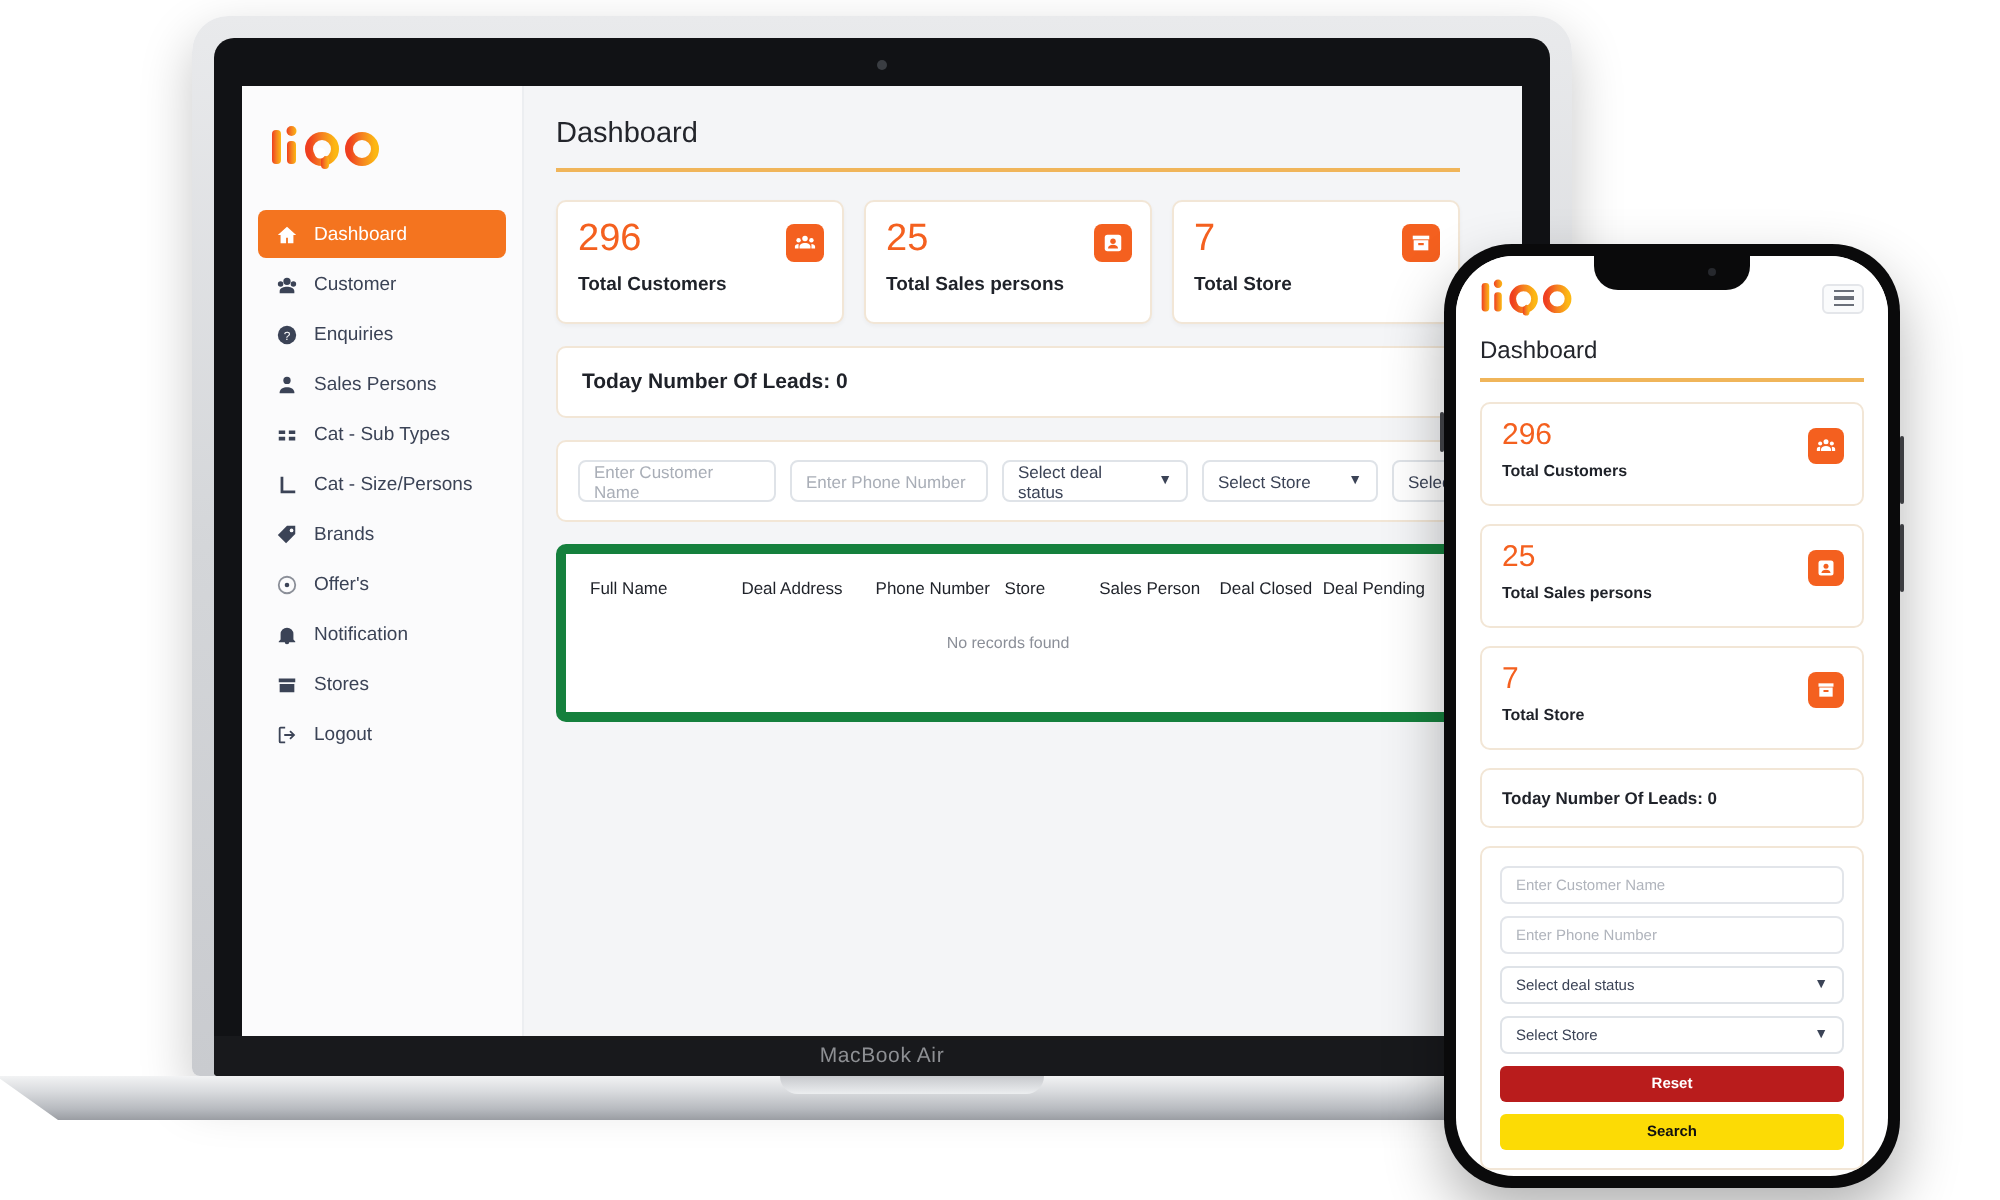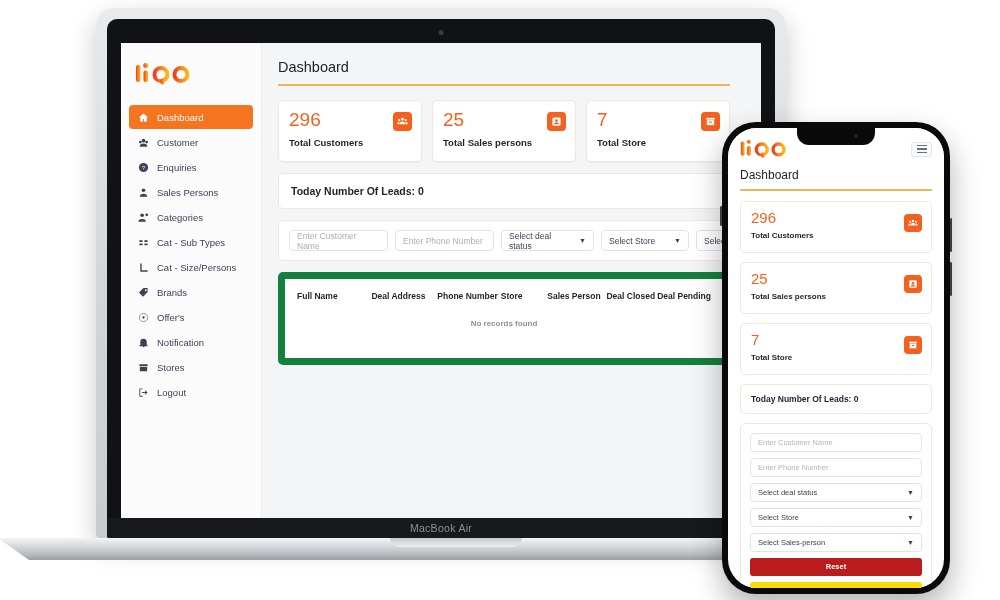--- a/index.html
+++ b/index.html
@@ -121,23 +121,22 @@
     background: #fff; font-size: 8.5px; color: #3b4356;
     padding: 0 7px; display: flex; align-items: center; justify-content: space-between;
     flex: 0 0 auto; gap: 8px;
   }
   .fsel.s1 { width: 93px; }
   .fsel.s2 { width: 88px; }
   .fsel.s3 { width: 88px; }
   .caret { font-size: 7px; color: #3b4356; }
 
   .table {
-    width: 452px; background: #fff; border: 7px solid #15803d; border-radius: 5px;
+    width: 452px; background: #fff; border: 5px solid #15803d; border-radius: 5px;
     padding: 12px 12px 30px 12px;
-    font-weight: bold;
   }
   .thead { display: flex; font-size: 8.5px; color: #1f2229; padding-bottom: 14px; }
   .th { white-space: nowrap; }
   .th:nth-child(1){ width: 88px; }
   .th:nth-child(2){ width: 78px; }
   .th:nth-child(3){ width: 75px; }
   .th:nth-child(4){ width: 55px; }
   .th:nth-child(5){ width: 70px; }
   .th:nth-child(6){ width: 60px; }
   .th:nth-child(7){ width: 60px; }
@@ -268,30 +267,20 @@
                 <span>Enquiries</span>
               </div>
               <div class="nav-item">
                 <span class="ico">
                     <svg viewBox="0 0 24 24">
                       <circle cx="12" cy="7" r="4"></circle>
                       <path d="M4 21v-1c0-3.5 4-5.5 8-5.5s8 2 8 5.5v1z"></path>
                     </svg>
                   </span>
                 <span>Sales Persons</span>
-              </div>
-              <div class="nav-item">
-                <span class="ico">
-                    <svg viewBox="0 0 24 24">
-                      <circle cx="9" cy="7" r="4"></circle>
-                      <path d="M1 21v-1c0-3.2 3.6-5 8-5s8 1.8 8 5v1z"></path>
-                      <circle cx="19" cy="6" r="3"></circle>
-                    </svg>
-                  </span>
-                <span>Categories</span>
               </div>
               <div class="nav-item">
                 <span class="ico">
                     <svg viewBox="0 0 24 24">
                       <path d="M3 7h7v4H3zm11 0h7v4h-7zM3 14h7v4H3zm11 0h7v4h-7z"></path>
                     </svg>
                   </span>
                 <span>Cat - Sub Types</span>
               </div>
               <div class="nav-item">
@@ -508,24 +497,20 @@
           <div class="p-in">Enter Customer Name</div>
           <div class="p-in">Enter Phone Number</div>
           <div class="p-sel">
             <span>Select deal status</span>
             <span class="caret">▼</span>
           </div>
           <div class="p-sel">
             <span>Select Store</span>
             <span class="caret">▼</span>
           </div>
-          <div class="p-sel">
-            <span>Select Sales-person</span>
-            <span class="caret">▼</span>
-          </div>
           <div class="p-btn reset">Reset</div>
           <div class="p-btn search">Search</div>
         </div>
       </div>
     </div>
   </div>
 
 </div>
 
 </body></html>

